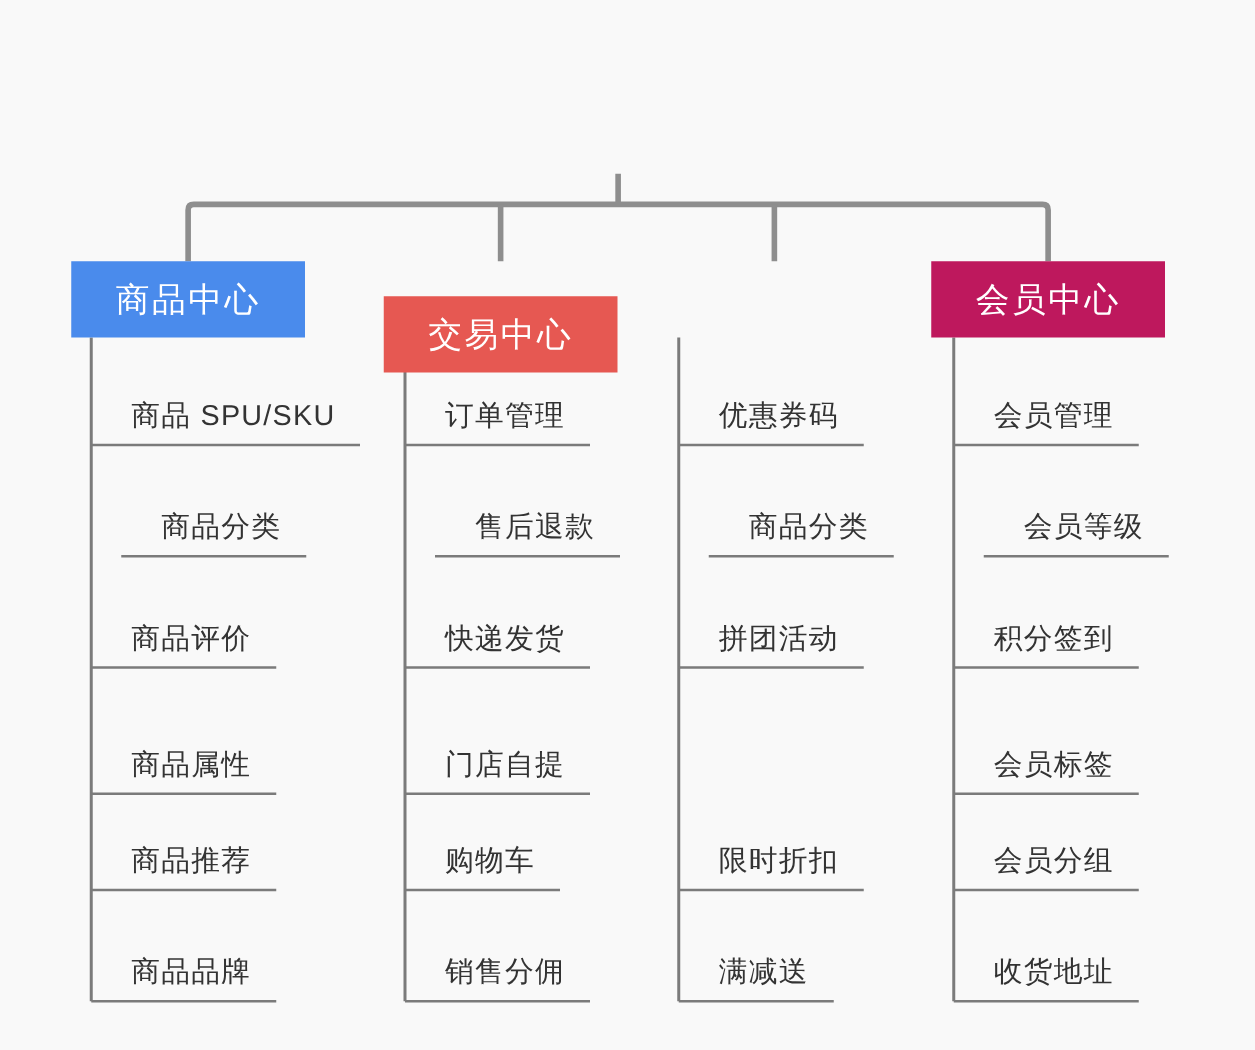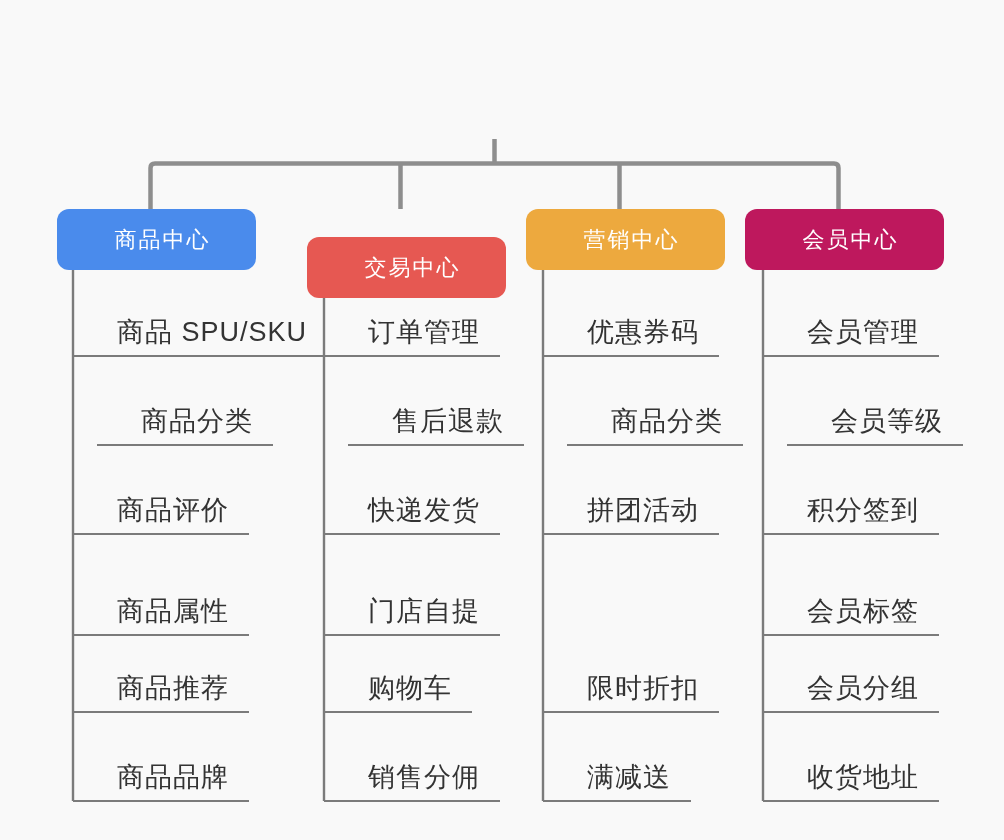--- a/index.html
+++ b/index.html
@@ -23,37 +23,37 @@
     cursor:default;
   }
   .root-title{
     font-size:36px;color:#F1A73D;letter-spacing:3px;white-space:nowrap;
   }
   .dog-icon{width:58px;height:58px;flex:0 0 auto;}
 
   
   .branch{
     position:absolute;top:209px;width:187px;height:61px;
-    border-radius:12px;
+    border-radius:0;
     display:flex;align-items:center;justify-content:center;
-    color:#FFFFFF;font-size:22px;letter-spacing:2px;white-space:nowrap;padding-left:12px;
+    color:#FFFFFF;font-size:27px;letter-spacing:2px;white-space:nowrap;
   }
   .branch.b0{left:57px;background:#4A8BEC;}
   .branch.b1{left:307px;background:#E65852;margin-top:28px;}
   .branch.b2{left:526px;background:#EDA93E;}
   .branch.b3{left:745px;background:#be185d;}
 
   
   .child{
     position:absolute;
     display:inline-block;
     white-space:nowrap;
-    font-size:27px;color:#333333;letter-spacing:1px;
+    font-size:23px;color:#333333;letter-spacing:1px;
     line-height:34px;
-    padding:0 20px 6px 44px;
+    padding:0 20px 6px 32px;
     border-bottom:2.5px solid #7B7B7B;
     cursor:default;
   }
   .colx0{left:73px;} .colx1{left:324px;} .colx2{left:543px;} .colx3{left:763px;}
   .rowy0{top:315px;} .rowy1{top:404px;margin-left:24px;} .rowy2{top:493px;}
   .rowy3{top:582px;margin-top:12px;} .rowy4{top:671px;} .rowy5{top:760px;}
 </style>
 </head>
 <body>
 
@@ -73,23 +73,20 @@
     <path d="M543 270 V801" stroke="#7B7B7B" stroke-width="2.4" fill="none"></path>
     <path d="M763 270 V801" stroke="#7B7B7B" stroke-width="2.4" fill="none"></path>
   </svg>
 
 
   <div class="branch b0">
     <span>商品中心</span>
   </div>
   <div class="branch b1">
     <span>交易中心</span>
-  </div>
-  <div class="branch b2">
-    <span>营销中心</span>
   </div>
   <div class="branch b3">
     <span>会员中心</span>
   </div>
 
   <div class="child colx0 rowy0">商品 SPU/SKU</div>
   <div class="child colx0 rowy1">商品分类</div>
   <div class="child colx0 rowy2">商品评价</div>
   <div class="child colx0 rowy3">商品属性</div>
   <div class="child colx0 rowy4">商品推荐</div>

